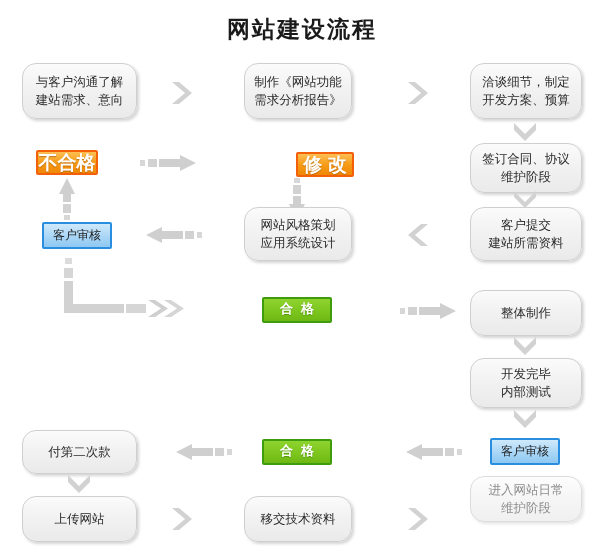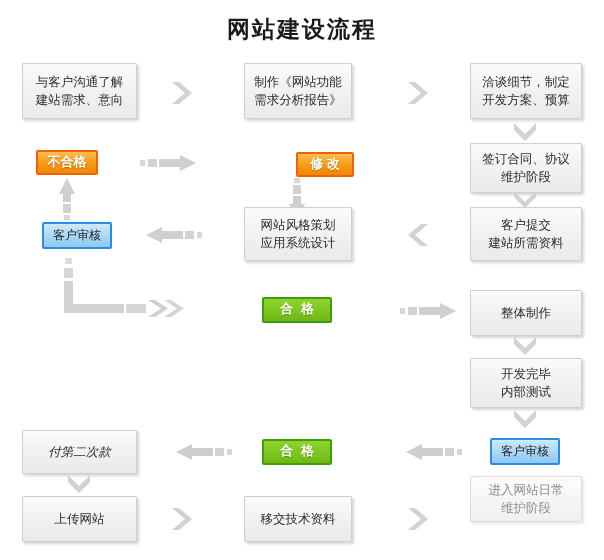--- a/index.html
+++ b/index.html
@@ -26,39 +26,39 @@
     display:flex;align-items:center;justify-content:center;
     text-align:center;
     line-height:1.45;
     white-space:pre-line;
   }
 
   
   .box-grey{
     background:linear-gradient(180deg,#fbfbfb 0%,#f2f2f2 45%,#eaeaea 100%);
     border:1px solid #cfcfcf;
-    border-radius:1px;
+    border-radius:14px;
     color:#2b2b2b;
     font-size:12.5px;
     box-shadow:2px 2px 3px rgba(0,0,0,.17);
   }
   .box-grey.faded{
     color:#8d8d8d;
     background:linear-gradient(180deg,#fdfdfd 0%,#f6f6f6 45%,#f0f0f0 100%);
     border-color:#dcdcdc;
     box-shadow:2px 2px 3px rgba(0,0,0,.10);
   }
 
   
   .box-orange{
     background:linear-gradient(180deg,#fcbf52 0%,#f79a16 52%,#ef8806 100%);
     border:2px solid #f4600a;
     border-radius:2px;
     color:#ffffff;
-    font-size:13px;font-weight:bold;
+    font-size:19px;font-weight:bold;
     text-shadow:0 1px 1px rgba(120,60,0,.45);
   }
   
   .box-green{
     background:linear-gradient(180deg,#8fd32e 0%,#7cc61e 55%,#6fb814 100%);
     border:2px solid #3f9c0d;
     border-radius:2px;
     color:#ffffff;
     font-size:13px;font-weight:bold;
     text-shadow:0 1px 1px rgba(40,90,0,.45);
@@ -210,21 +210,21 @@
 
   <div class="node box-grey" style="left:470px;top:358px;width:112px;height:50px;">开发完毕
 内部测试</div>
 
   <div class="arrow" style="left:512px;top:408px;">
     <svg width="26" height="24" viewBox="0 0 26 24">
         <path d="M2 2 L13 13 L24 2 L24 9 L13 20 L2 9 Z" fill="#d2d2d2"></path>
       </svg>
   </div>
 
-  <div class="node box-grey" style="left:22px;top:430px;width:115px;height:44px;font-style:italic;">付第二次款</div>
+  <div class="node box-grey" style="left:22px;top:430px;width:115px;height:44px;">付第二次款</div>
 
   <div class="arrow" style="left:170px;top:444px;">
     <svg width="62" height="16" viewBox="0 0 62 16">
       <path d="M22 0 L6 8 L22 16 Z" fill="#cfcfcf"></path>
       <rect x="21" y="4" width="22" height="8" fill="#cfcfcf"></rect>
       <rect x="45" y="4" width="9" height="8" fill="#d2d2d2"></rect>
       <rect x="57" y="5" width="5" height="6" fill="#d7d7d7"></rect>
     </svg>
   </div>
 

